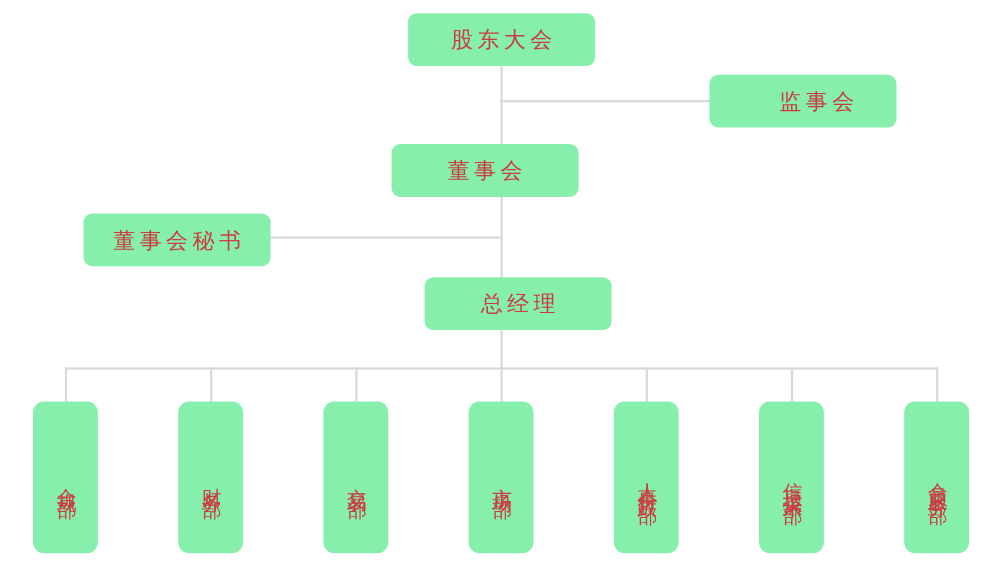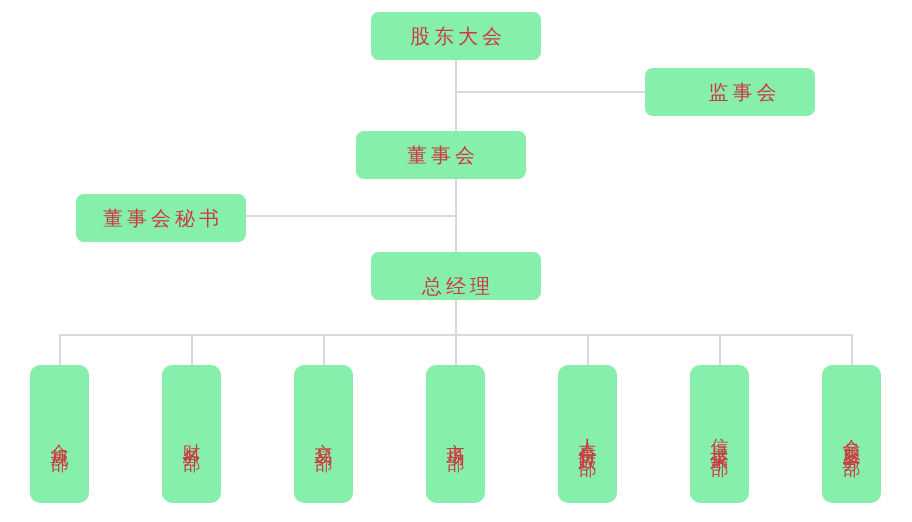--- a/index.html
+++ b/index.html
@@ -83,21 +83,21 @@
   </div>
 
   <div class="node node-wide" style="left:356px; top:131px;">
     <span class="label">董事会</span>
   </div>
 
   <div class="node node-wide" style="left:76px; top:194px;">
     <span class="label">董事会秘书</span>
   </div>
 
-  <div class="node node-wide" style="left:371px; top:252px;align-items:flex-end;">
+  <div class="node node-wide" style="left:386px; top:252px;">
     <span class="label">总经理</span>
   </div>
 
   <div class="node node-dept" style="left:30px; top:365px;">
     <span class="label">合规部</span>
   </div>
   <div class="node node-dept" style="left:162px; top:365px;">
     <span class="label">财务部</span>
   </div>
   <div class="node node-dept" style="left:294px; top:365px;">

